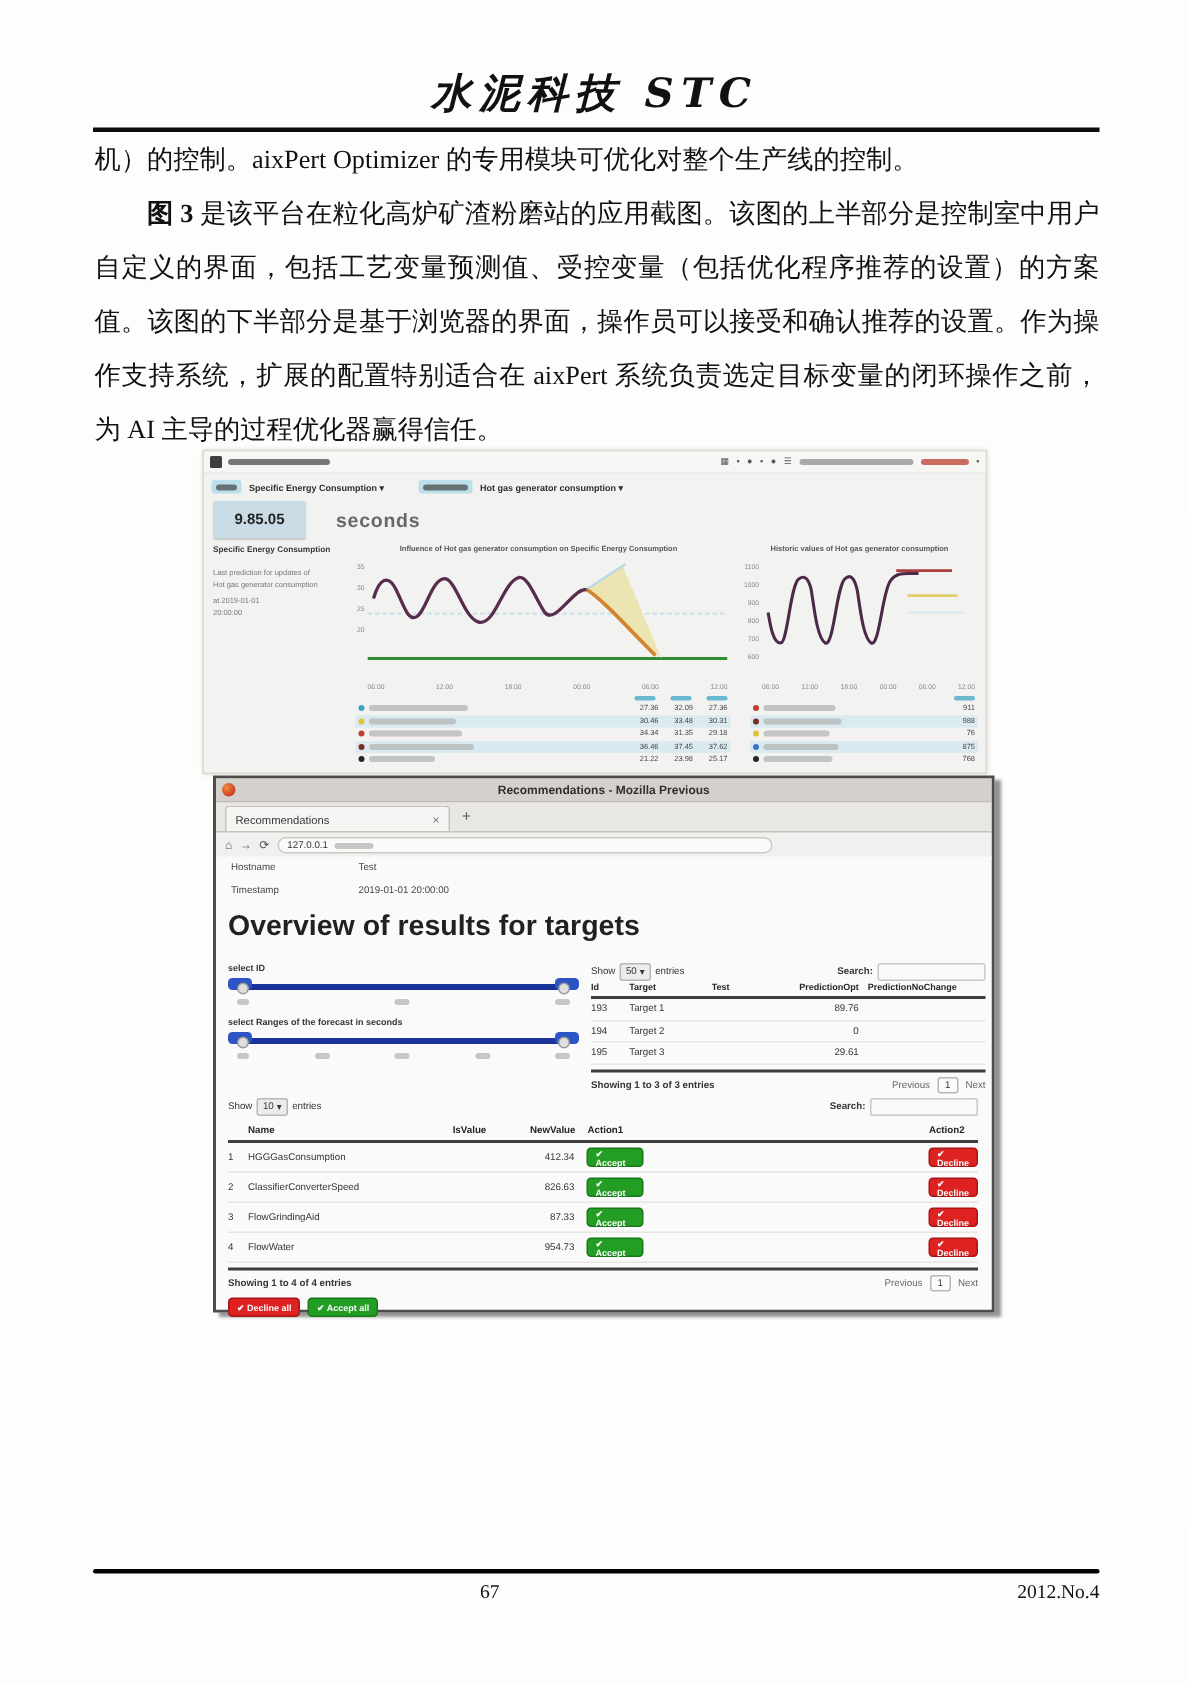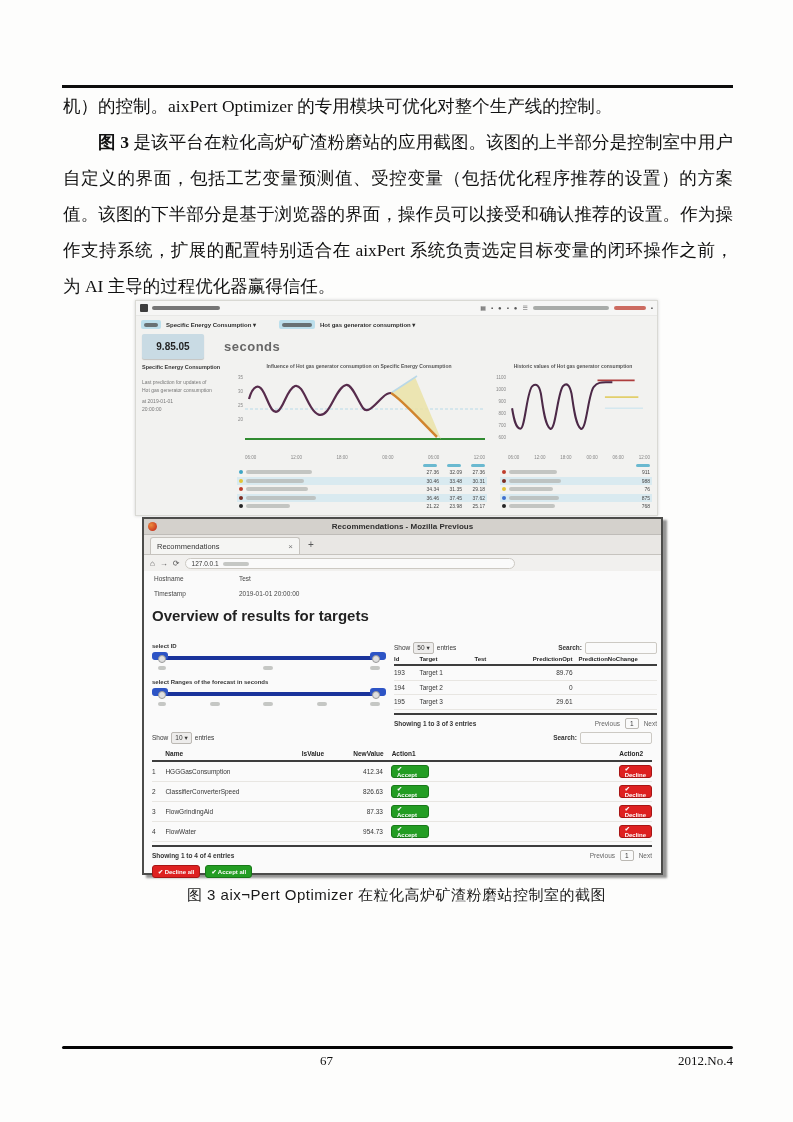--- a/index.html
+++ b/index.html
@@ -85,21 +85,21 @@
   .tab-x{margin-left:auto;font-size:8px;color:#777;}
   .b-newtab{position:absolute;left:164px;top:4px;font-size:10px;color:#555;line-height:12px;}
   .b-url{height:17px;background:#f6f5f3;border-bottom:1px solid #d4d2cd;display:flex;align-items:center;
          gap:5px;padding:0 6px;}
   .u-ic{font-size:8px;color:#555;line-height:10px;}
   .u-field{width:330px;height:11px;background:#fff;border:1px solid #cfccc6;border-radius:6px;
            display:flex;align-items:center;gap:4px;padding:0 6px;font-size:6.5px;color:#333;box-sizing:border-box;}
   .b-content{position:absolute;left:0;top:52px;right:0;bottom:0;background:#fff;}
   .meta{position:absolute;left:10px;display:flex;font-size:6.5px;color:#444;}
   .meta .ml{width:85px;}
-  .b-h1{position:absolute;left:8px;top:36px;font-size:15px;font-weight:bold;color:#1d1d1d;}
+  .b-h1{position:absolute;left:8px;top:36px;font-size:19px;font-weight:bold;color:#1d1d1d;}
 
   .lcol{position:absolute;left:8px;top:72px;width:234px;}
   .sl-label{font-size:6px;font-weight:bold;color:#333;margin-bottom:3px;}
   .slider{position:relative;height:12px;margin-bottom:2px;}
   .sl-track{position:absolute;left:2px;right:2px;top:4px;height:3.5px;background:#16309c;border-radius:2px;}
   .sl-btn{position:absolute;top:0;width:16px;height:8px;background:#2a52c8;border-radius:3px;}
   .sl-btn.l{left:0;}.sl-btn.r{right:0;}
   .sl-handle{position:absolute;top:3px;width:8px;height:8px;border-radius:50%;background:#e3e3e3;
              border:1px solid #9a9a9a;box-sizing:border-box;}
   .sl-handle.l{left:6px;}.sl-handle.r{right:6px;}
@@ -132,20 +132,21 @@
        color:#fff;font-size:6px;font-weight:bold;padding:0 5px;box-sizing:border-box;}
   .btn.green{background:#1f9e1f;border:1px solid #157815;}
   .btn.red{background:#e21d1d;border:1px solid #a91111;}
   .bulk{display:flex;gap:5px;margin-top:4px;}
 </style>
 </head>
 <body>
 
 <div class="page">
 
+  <div class="jheader">水泥科技 STC</div>
   <div class="jrule"></div>
 
   <p class="para p1">机）的控制。aixPert Optimizer 的专用模块可优化对整个生产线的控制。</p>
   <p class="para p2"><b>图 3</b><span> 是该平台在粒化高炉矿渣粉磨站的应用截图。该图的上半部分是控制室中用户自定义的界面，包括工艺变量预测值、受控变量（包括优化程序推荐的设置）的方案值。该图的下半部分是基于浏览器的界面，操作员可以接受和确认推荐的设置。作为操作支持系统，扩展的配置特别适合在 aixPert 系统负责选定目标变量的闭环操作之前，为 AI 主导的过程优化器赢得信任。</span></p>
 
   <div class="shot dash">
     <div class="d-topbar">
       <span class="d-logo"></span>
       <span class="bb dk" style="width:68px"></span>
       <span class="d-icons">
@@ -498,19 +499,18 @@
           </span>
         </div>
         <div class="bulk">
           <span class="btn red">✔ Decline all</span>
           <span class="btn green">✔ Accept all</span>
         </div>
       </div>
     </div>
   </div>
 
-  <div class="caption">图 3  aix¬Pert Optimizer 在粒化高炉矿渣粉磨站控制室的截图</div>
 
   <div class="frule"></div>
   <div class="pageno">67</div>
   <div class="issue">2012.No.4</div>
 
 </div>
 
 </body></html>

